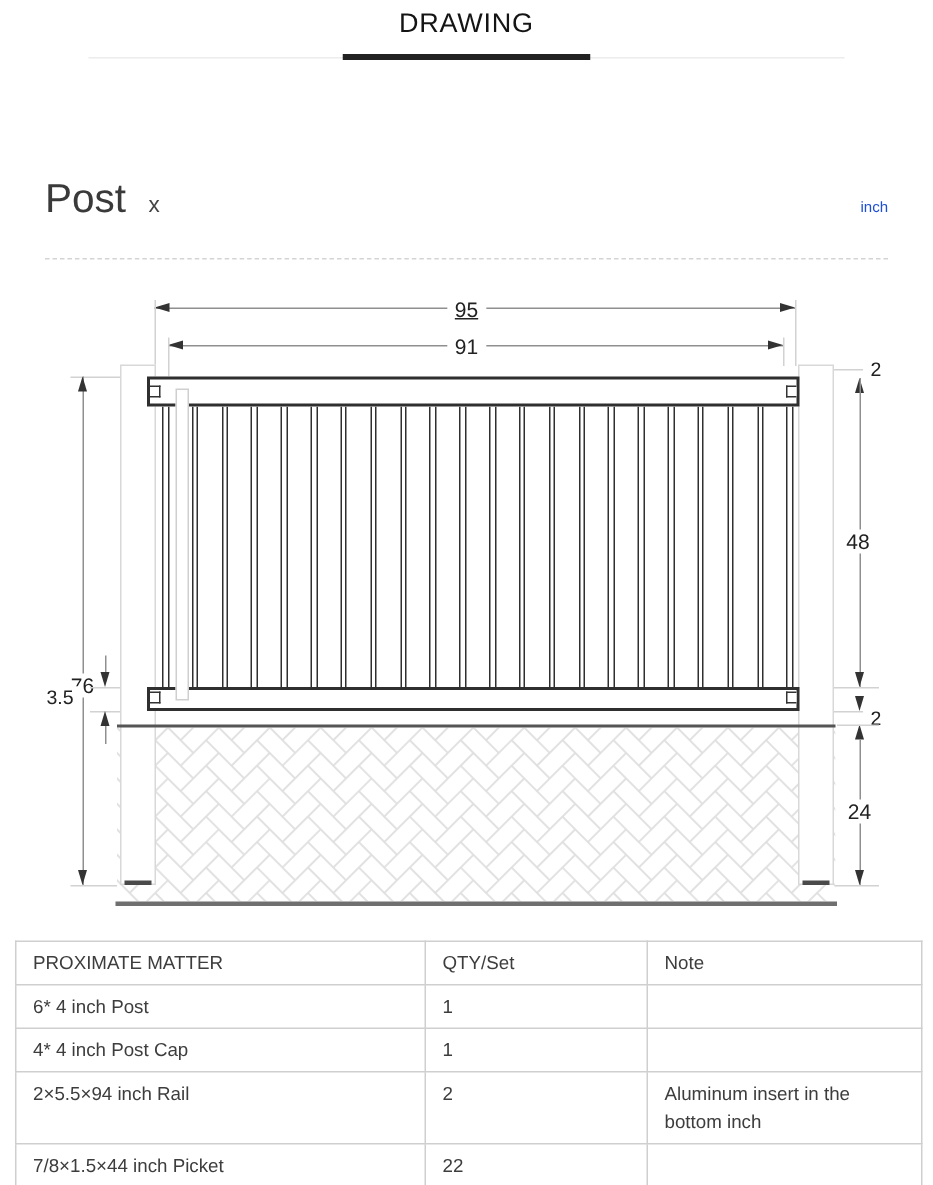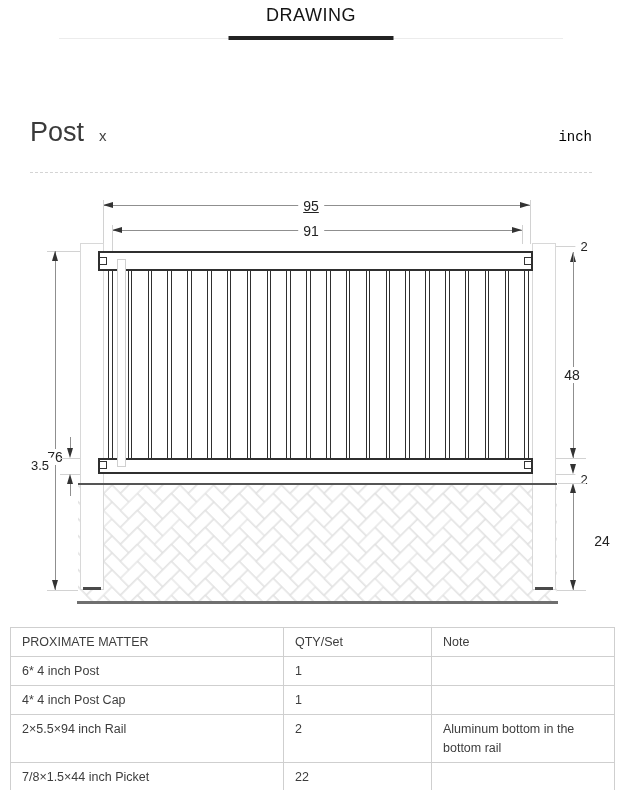--- a/index.html
+++ b/index.html
@@ -8,21 +8,21 @@
   
   .top-header { padding-top:4px; }
   .page-title { text-align:center; font-size:18px; letter-spacing:.5px; color:#141414; font-weight:500; line-height:22px; }
   .rule { margin:12px 59px 0; height:1px; background:#ececec; position:relative; }
   .tab-underline { position:absolute; left:50%; transform:translateX(-50%); top:-2px; width:165px; height:3.5px; background:#222; }
 
   
   .size-row { margin:78px 30px 0; display:flex; align-items:baseline; }
   .size-label { font-size:27px; color:#3a3a3a; font-weight:400; }
   .size-value { font-size:15px; color:#444; margin-left:15px; }
-  .size-unit  { margin-left:auto; font-size:14px; color:#000000;font-family:Liberation Mono, monospace; }
+  .size-unit  { margin-left:auto; font-size:10px; color:#1d4ed8; }
   .dashed-sep { margin:24px 30px 0; border-top:1px dashed #d4d4d4; height:0; }
 
   
   .canvas { position:relative; height:440px; margin-top:0; }
   .hl { position:absolute; height:1px; background:#8f8f8f; }
   .vl { position:absolute; width:1px; background:#8f8f8f; }
   .ext-h { position:absolute; height:1px; background:#d2d2d2; }
   .ext-v { position:absolute; width:1px; background:#d2d2d2; }
   .dim-label { position:absolute; transform:translate(-50%,-50%); background:#fff; padding:0 5px; font-size:14px; color:#222; white-space:nowrap; }
   .dim-label.small { font-size:13px; }
@@ -162,30 +162,30 @@
   <div class="vl" style="left:70px; top:264px; height:14px;"></div>
   <div class="a-down" style="left:66.5px; top:275px;"></div>
   <div class="a-up" style="left:66.5px; top:301px;"></div>
   <div class="vl" style="left:70px; top:311px; height:12px;"></div>
   <div class="dim-label small" style="left:40px; top:292px;text-align:right;">3.5</div>
 
   <div class="ext-h" style="left:536px; top:73px; width:50px;"></div>
   <div class="dim-label small" style="left:584px; top:73px;">2</div>
   <div class="a-up" style="left:569.5px; top:79px;"></div>
   <div class="vl" style="left:573px; top:79px; height:206px;"></div>
-  <div class="dim-label" style="left:572px; top:202px;">48</div>
+  <div class="dim-label" style="left:572px; top:188px;">48</div>
   <div class="a-down" style="left:569.5px; top:275px;"></div>
   <div class="ext-h" style="left:536px; top:285px; width:50px;"></div>
   <div class="ext-h" style="left:536px; top:301px; width:50px;"></div>
   <div class="a-down" style="left:569.5px; top:291px;"></div>
   <div class="dim-label small" style="left:584px; top:306px;">2</div>
   <div class="a-up" style="left:569.5px; top:310px;"></div>
   <div class="ext-h" style="left:558px; top:310px; width:28px;"></div>
   <div class="vl" style="left:573px; top:320px; height:97px;"></div>
-  <div class="dim-label" style="left:573px; top:368px;margin-left:29px;">24</div>
+  <div class="dim-label" style="left:573px; top:368px;">24</div>
   <div class="a-down" style="left:569.5px; top:407px;"></div>
   <div class="ext-h" style="left:536px; top:417px; width:50px;"></div>
 </div>
 
 <table class="parts-table">
   <colgroup>
       <col style="width:273px">
       <col style="width:148px">
       <col style="width:183px">
     </colgroup>
@@ -203,21 +203,21 @@
         <td></td>
       </tr>
       <tr>
         <td>4* 4 inch  Post Cap</td>
         <td>1</td>
         <td></td>
       </tr>
       <tr>
         <td>2×5.5×94 inch Rail</td>
         <td>2</td>
-        <td>Aluminum bottom in the bottom rail</td>
+        <td>Aluminum insert in the bottom inch</td>
       </tr>
       <tr>
         <td>7/8×1.5×44 inch Picket</td>
         <td>22</td>
         <td></td>
       </tr>
     </tbody>
 </table>
 
 </body></html>

